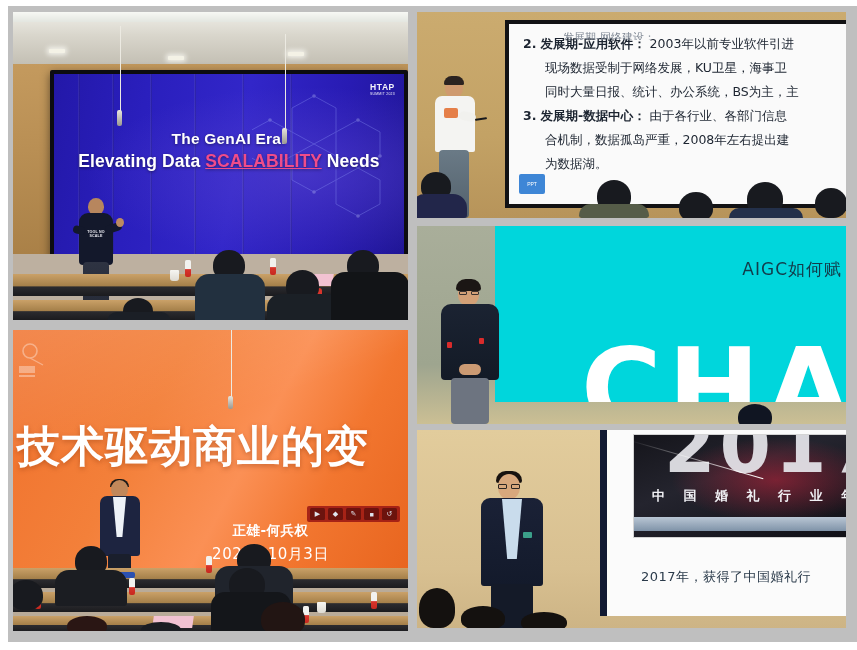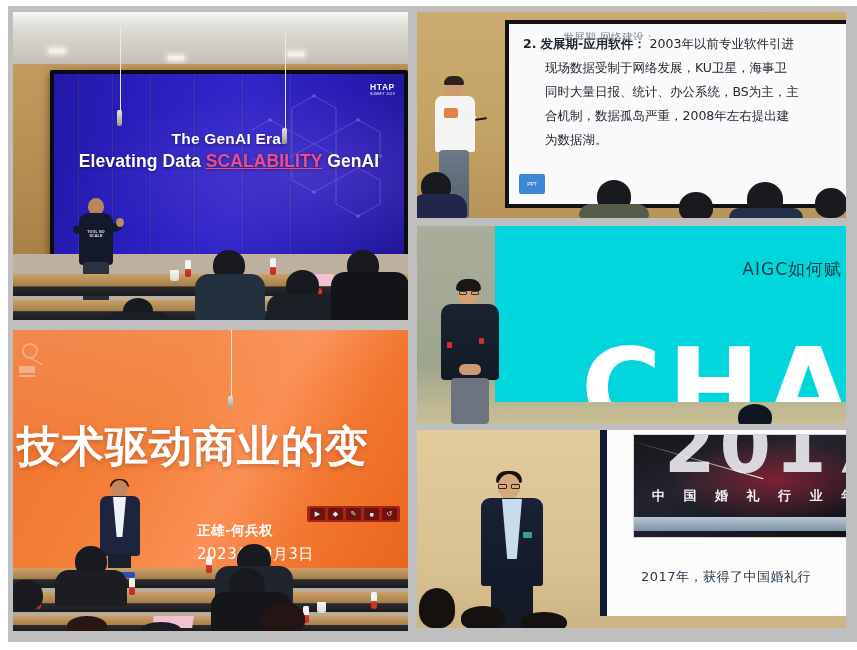--- a/index.html
+++ b/index.html
@@ -119,21 +119,21 @@
   }
   .or-logo { position:absolute; left:4px; top:12px; width:30px; height:38px; opacity:.35; }
   .or-big {
     position:absolute; left:4px; top:88px; white-space:nowrap;
     font-size:43px; font-weight:bold; color:#fff; letter-spacing:1px;
     text-shadow:0 2px 5px rgba(120,40,0,.35);
     font-family:"DejaVu Sans","Liberation Sans",sans-serif;
     text-align:right;
   }
   .or-presenter {
-    position:absolute; left:184px; top:192px; width:175px; text-align:left; color:#fff;
+    position:absolute; left:170px; top:192px; width:175px; text-align:center; color:#fff;
     font-family:"DejaVu Sans","Liberation Sans",sans-serif;
   }
   .or-name { font-size:13.5px; font-weight:bold; letter-spacing:.5px; }
   .or-date { font-size:15px; margin-top:5px; letter-spacing:.5px; }
   .ppt-toolbar {
     position:absolute; right:8px; top:176px; height:16px;
     background:rgba(150,18,18,.82); border-radius:2px;
     display:flex; align-items:center; gap:3px; padding:0 3px;
   }
   .ppt-btn { width:15px; height:12px; border-radius:1.5px; background:rgba(60,8,8,.55);
@@ -298,21 +298,21 @@
               <circle cx="106" cy="32" r="1.8"></circle>
             <circle cx="128" cy="68" r="1.8"></circle>
               <circle cx="62" cy="104" r="1.8"></circle>
             <circle cx="18" cy="32" r="1.8"></circle>
               <circle cx="106" cy="128" r="1.8"></circle>
           </g>
         </svg>
         <div class="slide-title-wrap">
           <div class="slide-l1">The GenAI Era:</div>
           <div class="slide-l2">
-            <span>Elevating Data </span><span class="kw-scal">SCALABILITY</span><span> GenAI</span>
+            <span>Elevating Data </span><span class="kw-scal">SCALABILITY</span><span> Needs</span>
           </div>
         </div>
         <div class="htap-logo">
           <span>HTAP</span>
           <small>SUMMIT 2023</small>
         </div>
       </div>
     </div>
 
     <div class="hang-wire" style="left:107px;top:14px;height:86px;"></div>
@@ -360,20 +360,24 @@
     <div class="pp-wall"></div>
     <div class="pp-screen">
       <div class="pp-lines">
         <div class="pp-ghost">发展期-网络建设：</div>
         <div>
           <b>2.</b>
           <b>发展期-应用软件：</b><span> 2003年以前专业软件引进</span>
         </div>
         <div style="padding-left:22px">现场数据受制于网络发展，KU卫星，海事卫</div>
         <div style="padding-left:22px">同时大量日报、统计、办公系统，BS为主，主</div>
+        <div>
+          <b>3.</b>
+          <b>发展期-数据中心：</b><span> 由于各行业、各部门信息</span>
+        </div>
         <div style="padding-left:22px">合机制，数据孤岛严重，2008年左右提出建</div>
         <div style="padding-left:22px">为数据湖。</div>
       </div>
       <div class="pp-badge">
         <span>PPT</span>
       </div>
     </div>
 
     <div class="pp-speaker">
       <div class="ps-head"></div>

